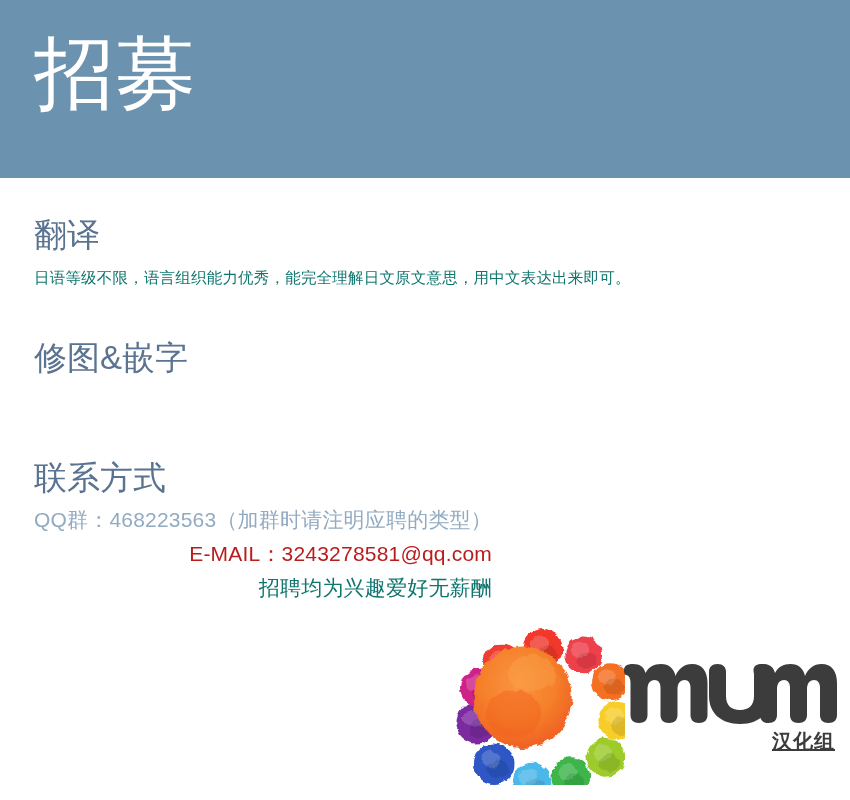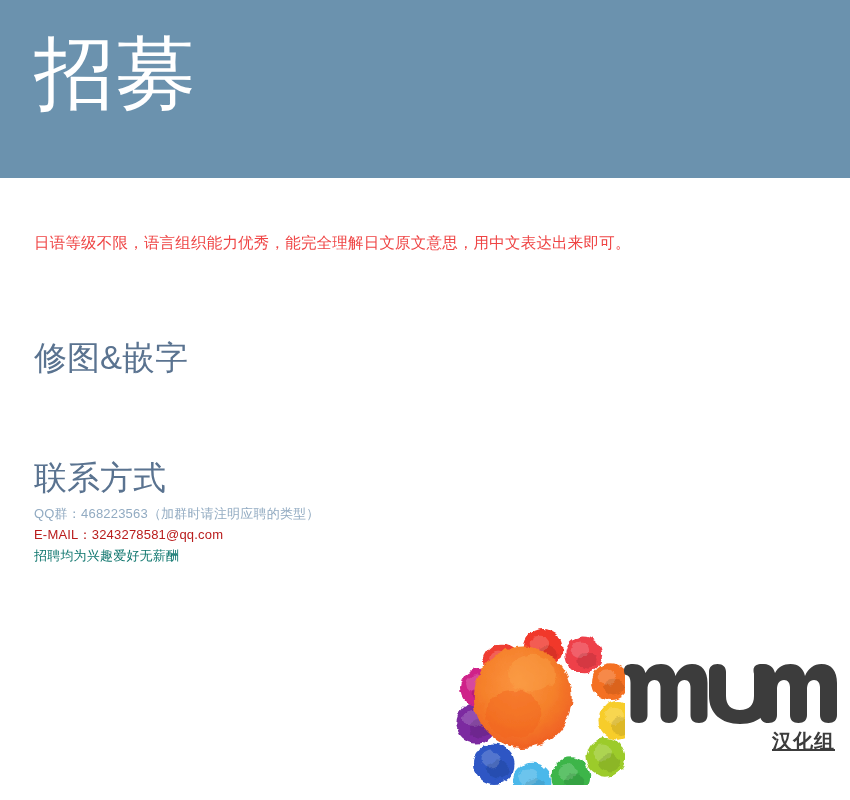--- a/index.html
+++ b/index.html
@@ -55,24 +55,25 @@
   }
   .section-body {
     color: #92abc2;
     font-size: 15.5px;
     line-height: 1.55;
     white-space: nowrap;
     letter-spacing: 0.2px;
   }
   .contact-line {
     color: #92abc2;
-    font-size: 13px;
+    font-size: 21px;
     line-height: 1.62;
     white-space: nowrap;
     letter-spacing: 0.2px;
+    text-align: right;
   }
 
   #section-translate      { top: 40px; }
   #section-translate .section-body { margin-top: 13px; }
 
   #section-retouch        { top: 163px; }
   #section-retouch .section-body  { margin-top: 7px; }
 
   #section-contact        { top: 283px; }
   #section-contact .contact-list  { margin-top: 7px; }
@@ -120,21 +121,22 @@
 </head>
 <body style="background: rgb(255, 255, 255);">
 
 <div id="header-banner" style="background: rgb(107, 146, 174);">
   <div id="header-title" style="color: rgb(255, 255, 255);">招募</div>
 </div>
 
 <div id="content">
 
   <div class="section" id="section-translate">
-    <div class="section-body" style="color: #ef4444;">日语等级不限，语言组织能力优秀，能完全理解日文原文意思，用中文表达出来即可。</div>
+    <div class="section-heading" style="color: rgb(90, 115, 144);">翻译</div>
+    <div class="section-body" style="color: #0f766e;">日语等级不限，语言组织能力优秀，能完全理解日文原文意思，用中文表达出来即可。</div>
   </div>
 
   <div class="section" id="section-retouch">
     <div class="section-heading" style="color: rgb(90, 115, 144); text-align: right;">修图&amp;嵌字</div>
   </div>
 
   <div class="section" id="section-contact">
     <div class="section-heading" style="color: rgb(90, 115, 144);">联系方式</div>
     <div class="contact-list">
       <div class="contact-line" style="color: rgb(146, 171, 194);">QQ群：468223563（加群时请注明应聘的类型）</div>

